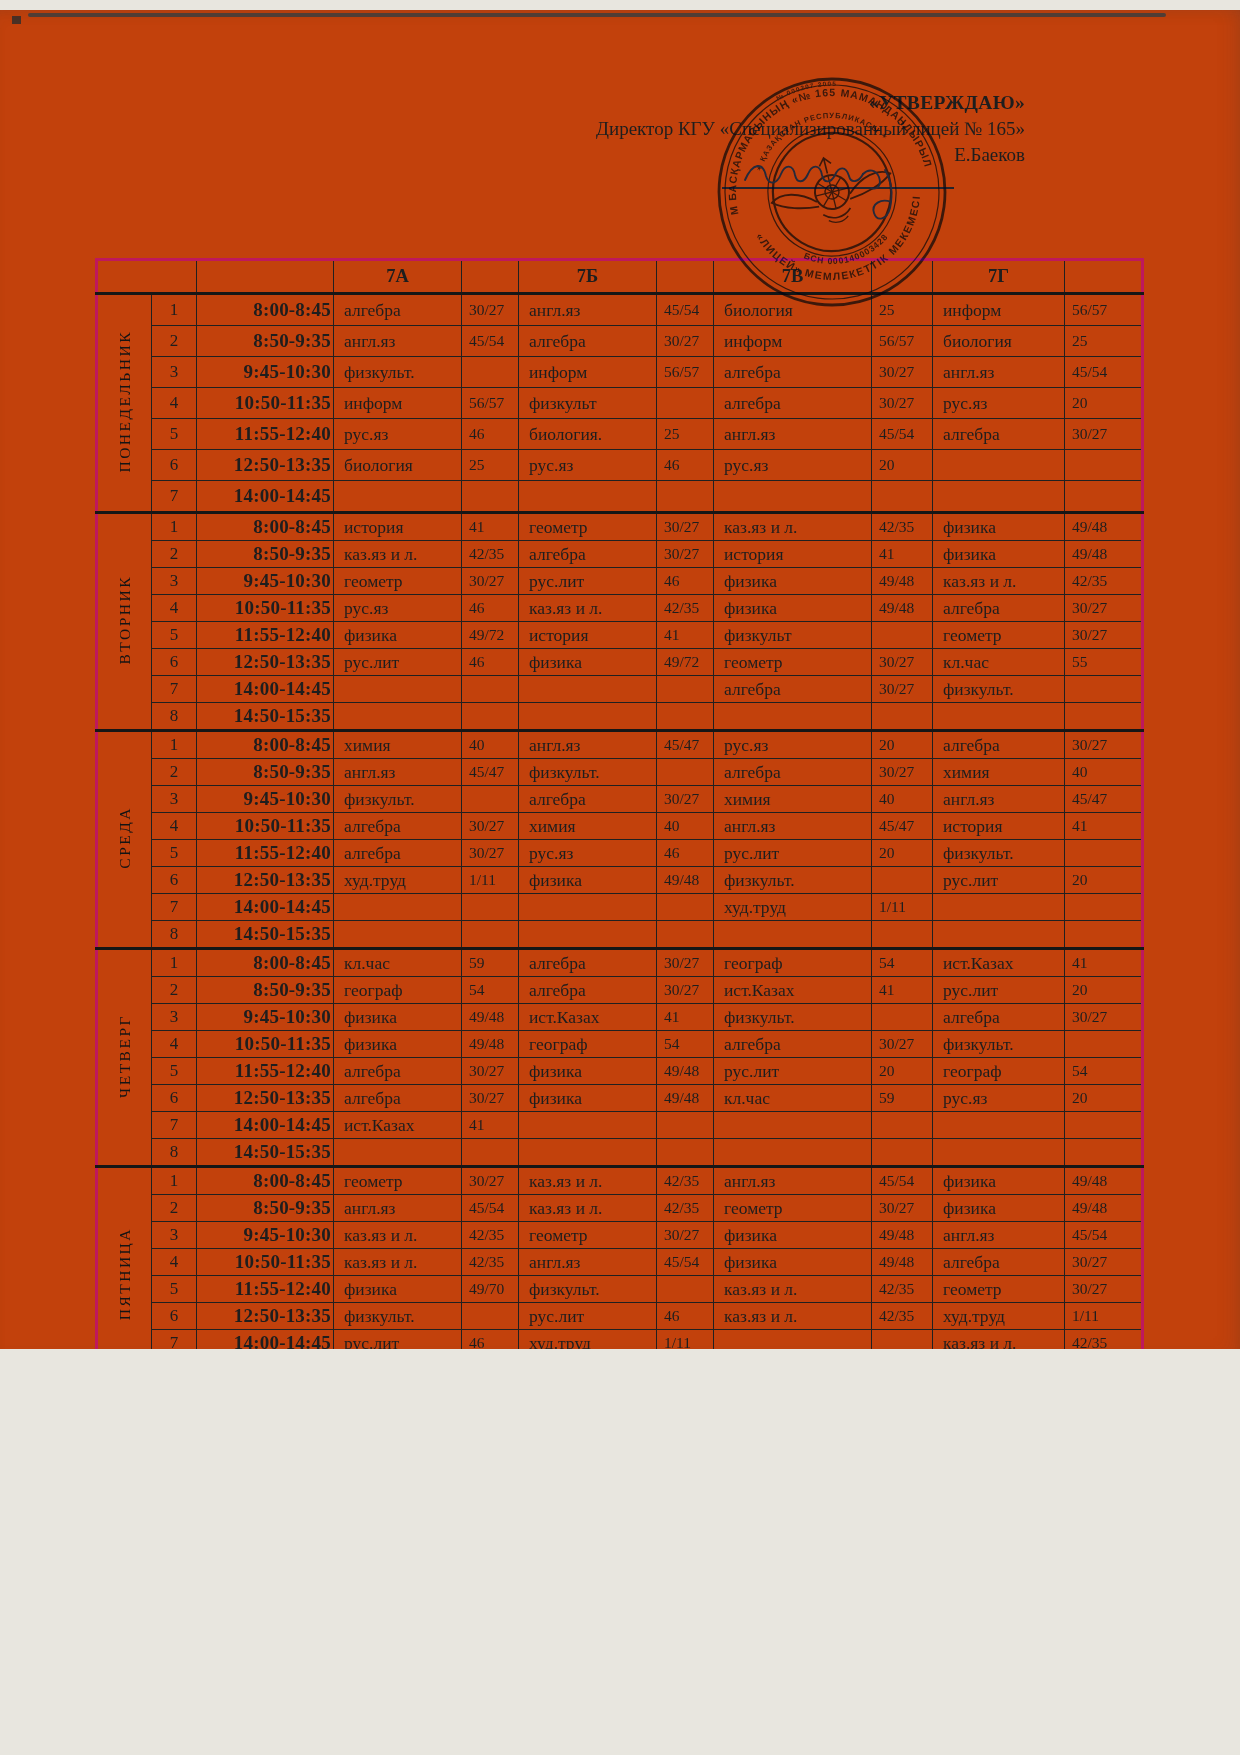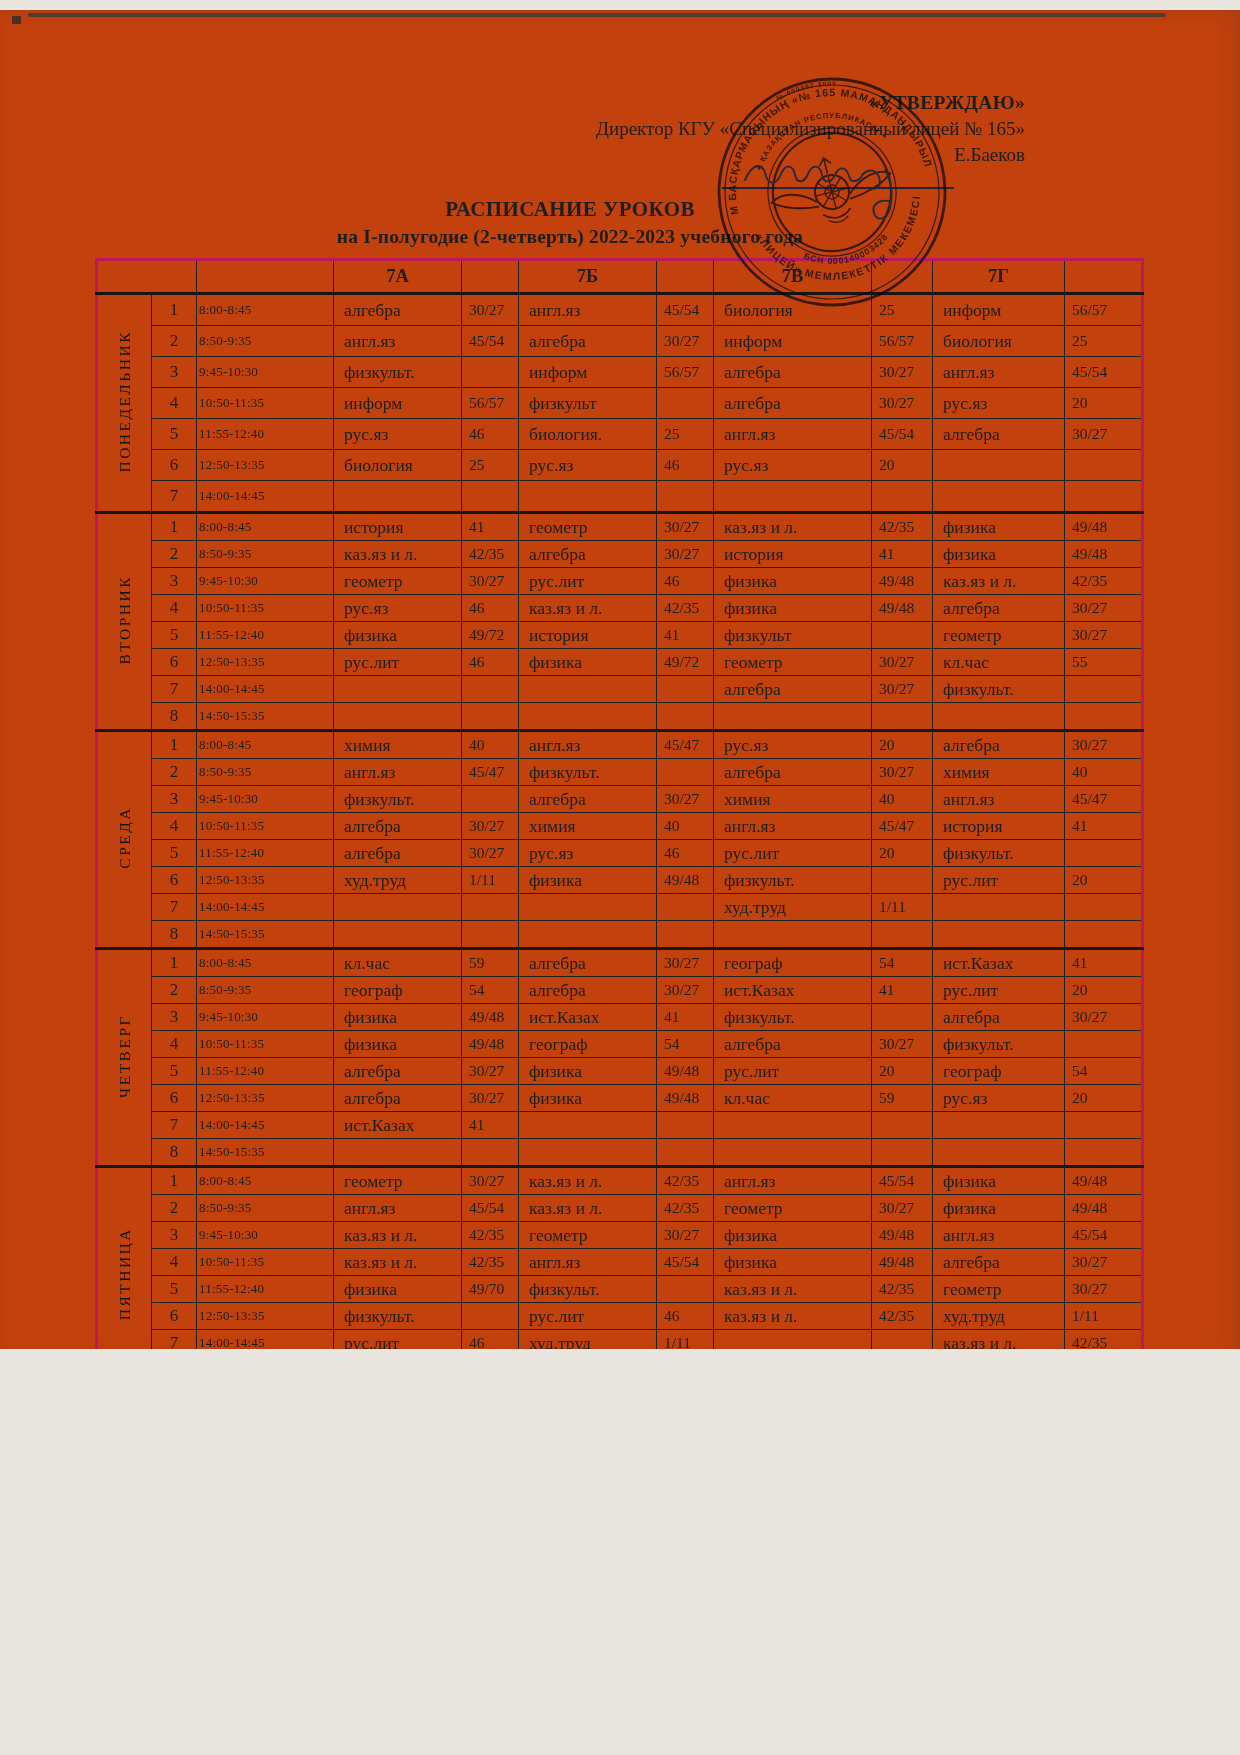--- a/index.html
+++ b/index.html
@@ -37,21 +37,21 @@
   .sched col.c-s4{width:132px;} .sched col.c-r4{width:78px;}
   .sched{border:3px solid #be185d;}
   .sched th,.sched td{border:1.6px solid #202020;padding:0 2px;overflow:hidden;white-space:nowrap;}
   .sched thead th{border-bottom:3px solid #161616;height:31px;font-size:18.5px;font-weight:bold;text-align:center;}
   .sched tr.day-first td{border-top:3px solid #161616;}
   .sched td{height:26px;}
   .sched tr.mon td{height:30px;}
   td.day-cell{text-align:center;vertical-align:middle;}
   .day-text{display:inline-block;writing-mode:vertical-rl;transform:rotate(180deg);font-size:15.5px;letter-spacing:2.5px;color:#141414;}
   td.num{text-align:center;font-size:17px;}
-  td.time{font-weight:normal;text-align:left;font-size:13px;letter-spacing:.2px;}
+  td.time{font-weight:bold;text-align:right;font-size:19px;letter-spacing:.2px;}
   td.subj{padding-left:10px;font-size:17.5px;}
   td.room{padding-left:7px;font-size:15.5px;}
 
   
   .footer{position:absolute;top:1472px;left:0;width:1240px;font-weight:bold;font-size:20px;z-index:1;}
   .footer .pos{position:absolute;left:114px;top:8px;}
   .footer .nm{position:absolute;left:788px;top:8px;text-align:center;}
   .foot-sign{position:absolute;left:520px;top:1450px;width:220px;height:90px;z-index:2;pointer-events:none;}
 </style>
 </head>
@@ -65,24 +65,20 @@
   <div class="speck3"></div>
   <div class="speck4"></div>
 
   <div class="approve">
     <div class="b">«УТВЕРЖДАЮ»</div>
     <div>Директор КГУ «Специализированный лицей № 165»</div>
     <div>Е.Баеков</div>
   </div>
   <div class="sig-line"></div>
 
-  <div class="title-block">
-    <div class="doc-title">РАСПИСАНИЕ УРОКОВ</div>
-    <div class="doc-subtitle">на I-полугодие (2-четверть)  2022-2023  учебного года</div>
-  </div>
 
   <svg class="stamp" viewBox="0 0 244 244">
     <defs>
       <path id="arcTop" d="M26,122 A96,96 0 0 1 218,122"></path>
       <path id="arcBot" d="M34,122 A88,88 0 0 0 210,122"></path>
       <path id="arcTopI" d="M48,122 A74,74 0 0 1 196,122"></path>
       <path id="arcBotI" d="M50,122 A72,72 0 0 0 194,122"></path>
       <path id="arcEdge" d="M16,122 A106,106 0 0 1 228,122"></path>
     </defs>
     <g transform="rotate(-14 122 122)">

